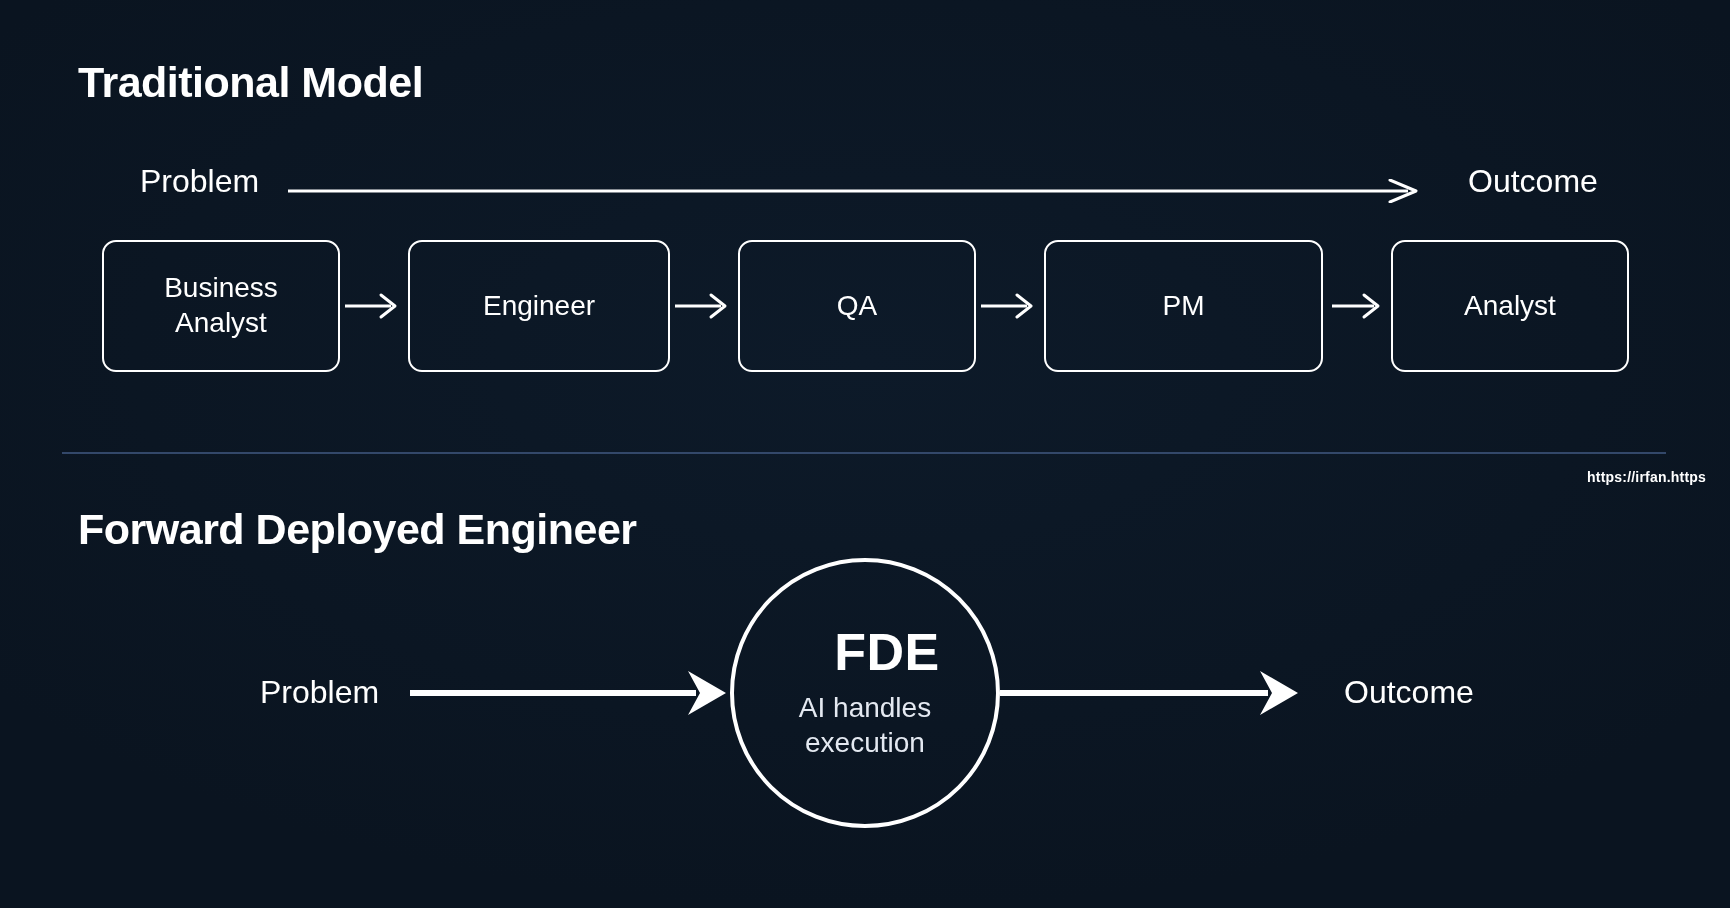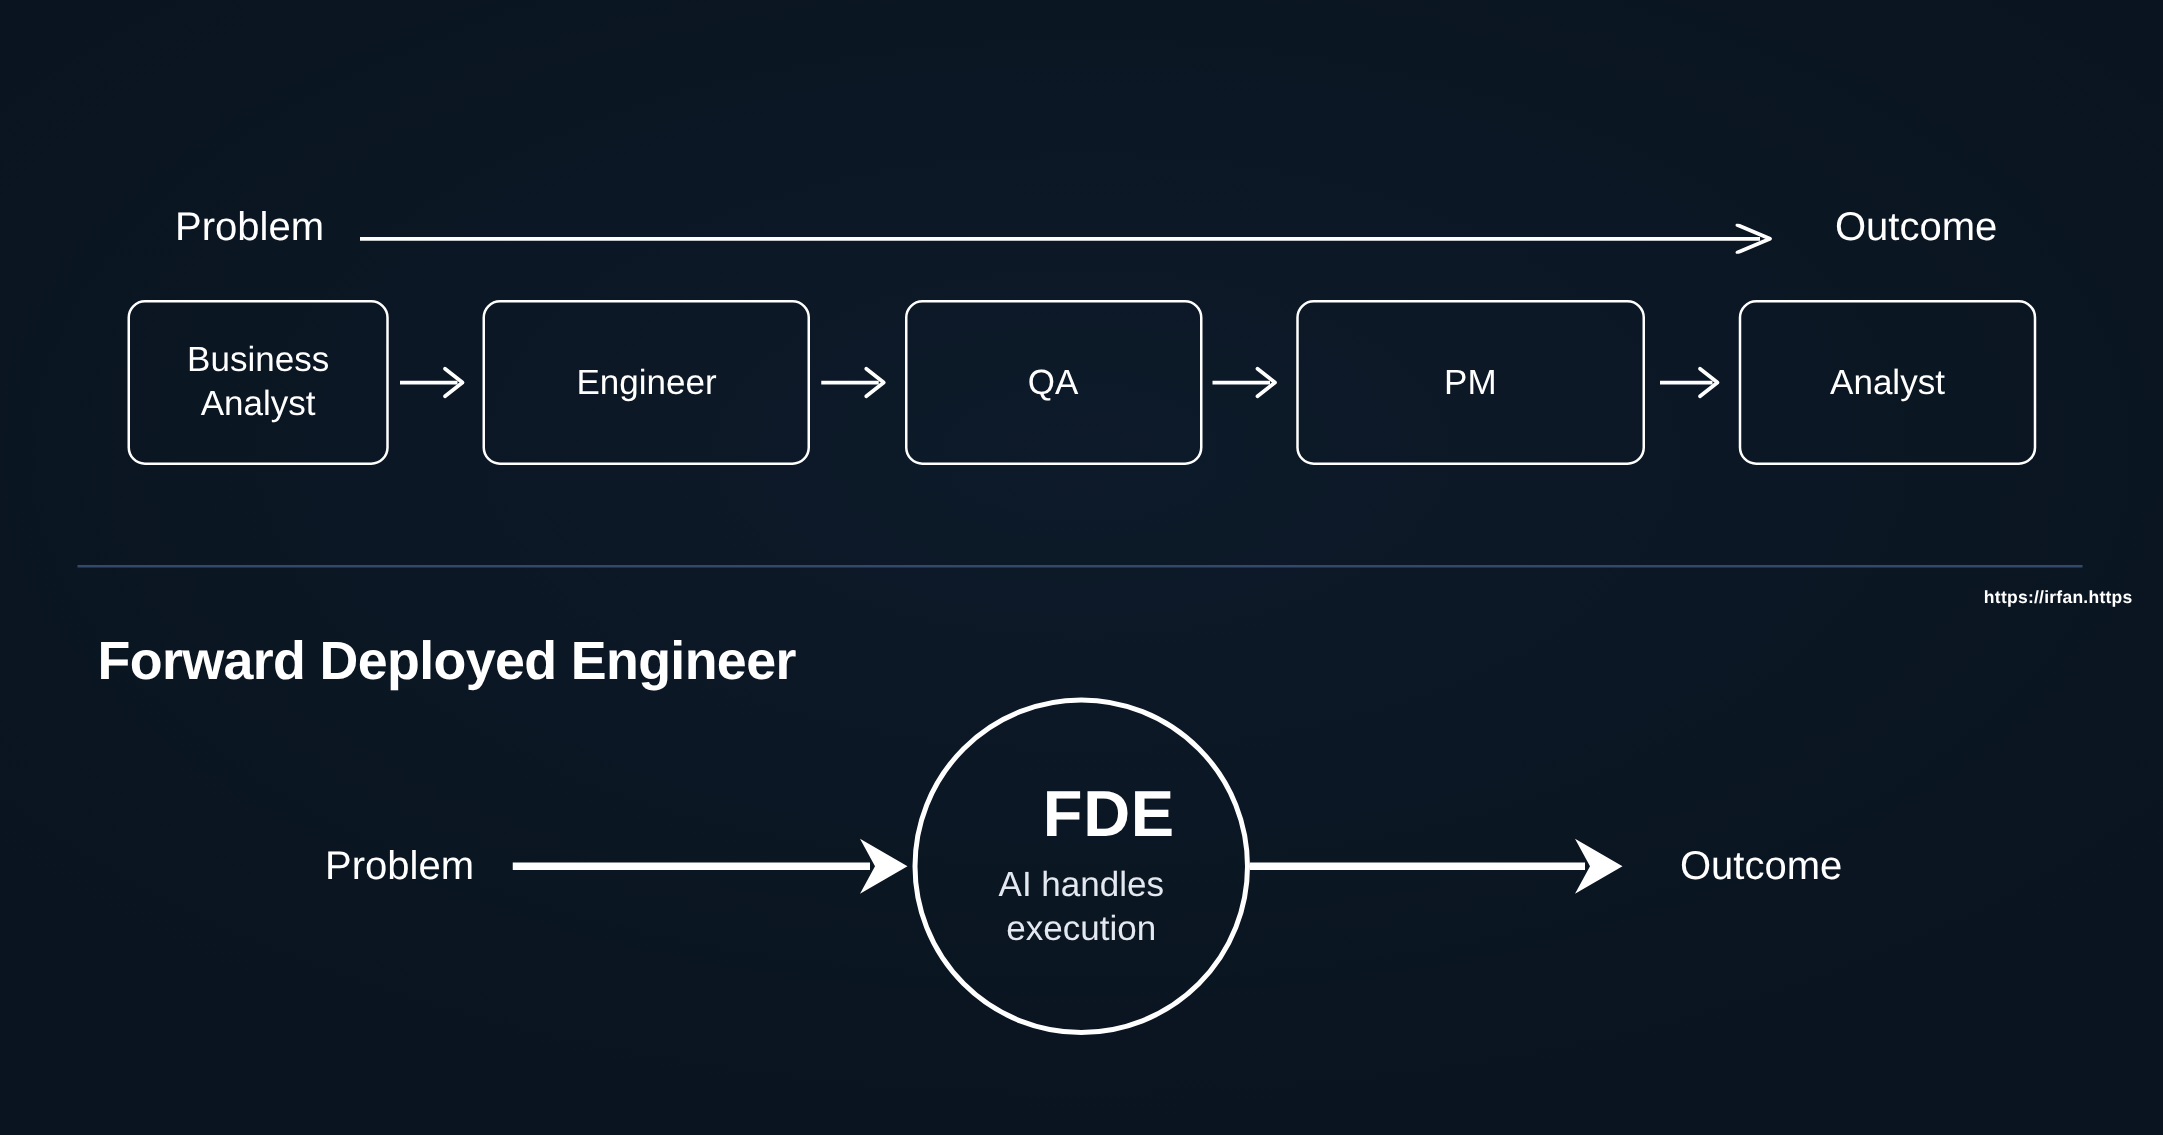--- a/index.html
+++ b/index.html
@@ -75,21 +75,21 @@
     align-items: center;
     justify-content: center;
     text-align: center;
     font-size: 28px;
     line-height: 1.24;
     color: #ffffff;
     background: transparent;
     padding: 0 10px;
     white-space: pre-line;
   }
-  .box-w-1 { width: 209px; }
+  .box-w-1 { width: 238px; }
   .box-w-2 { width: 262px; }
   .box-w-3 { width: 238px; }
   .box-w-4 { width: 279px; }
   .box-w-5 { width: 238px; }
 
   .mini-arrow {
     width: 62px;
     height: 34px;
     flex: 0 0 62px;
   }
@@ -155,20 +155,21 @@
     text-align: center;
     color: #e4e9f1;
     white-space: pre-line;
   }
 </style>
 </head>
 <body>
 
 <div class="slide">
 
+  <div class="section-title" id="title-traditional">Traditional Model</div>
 
   <div class="flow-label" id="label-problem-top">Problem</div>
 
   <div class="flow-label" id="label-outcome-top">Outcome</div>
 
   <svg class="thin-flow" viewBox="0 0 1136 24">
     <line x1="0" y1="12" x2="1120" y2="12" stroke="#ffffff" stroke-width="3"></line>
     <polyline points="1102,1 1128,12 1102,23" fill="none" stroke="#ffffff" stroke-width="3" stroke-linecap="round" stroke-linejoin="round"></polyline>
   </svg>
 

